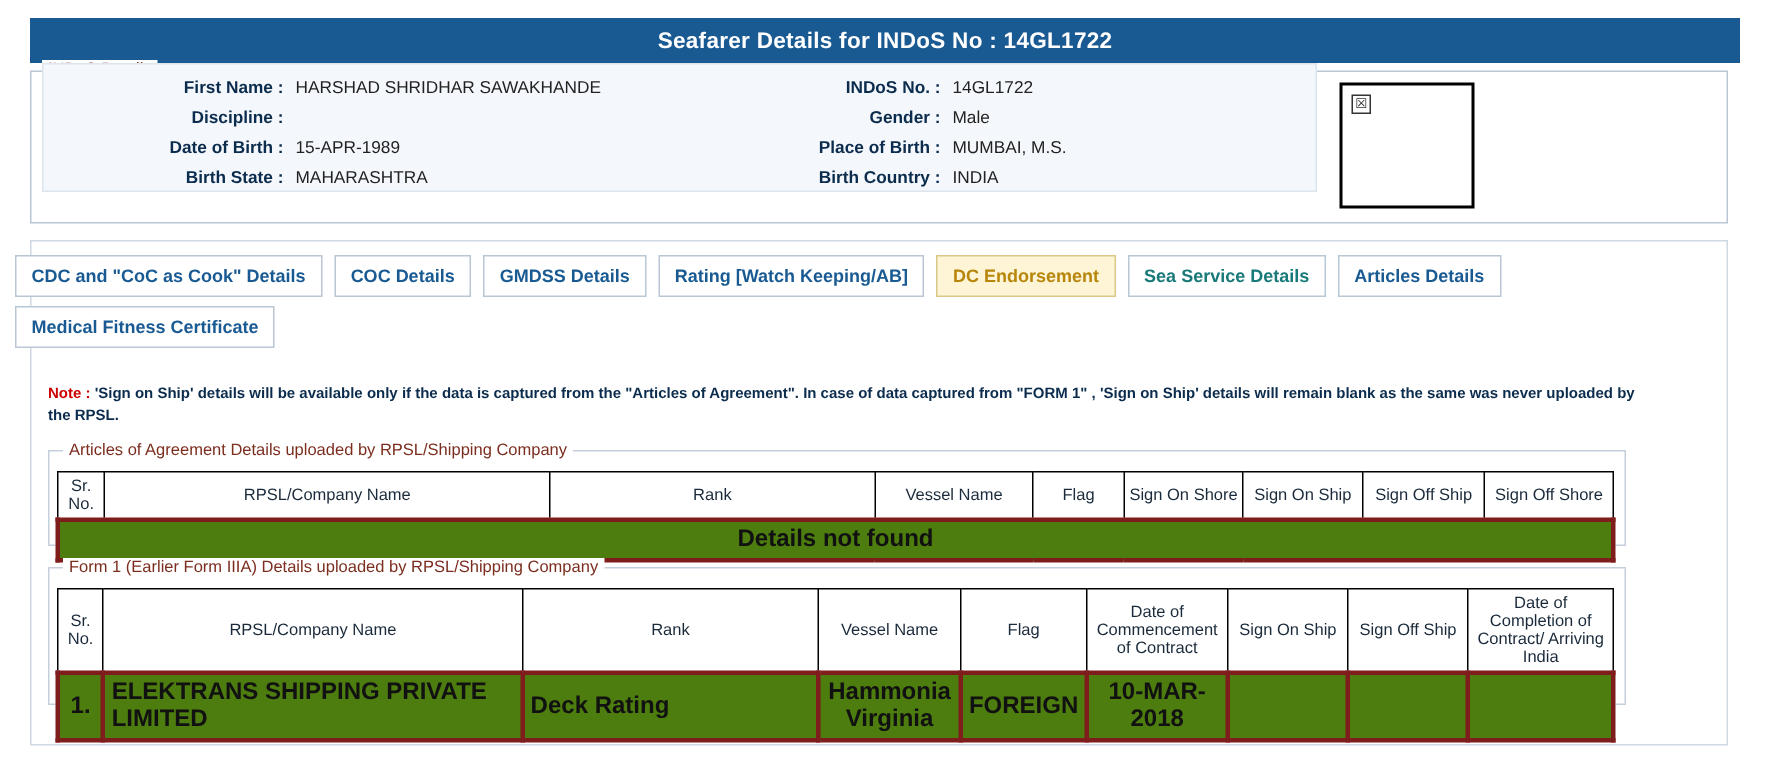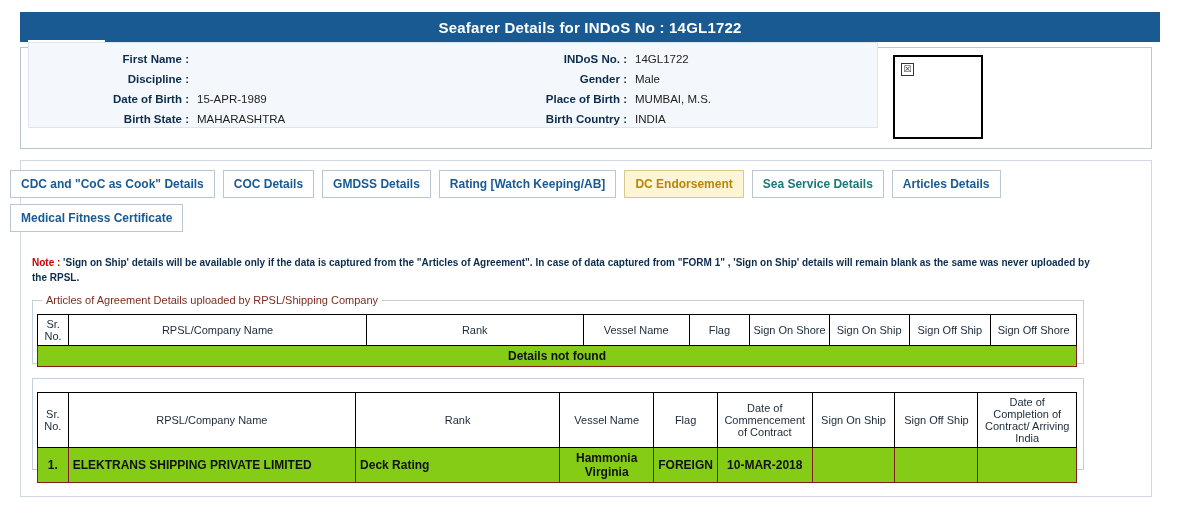--- a/index.html
+++ b/index.html
@@ -171,26 +171,26 @@
     border: 1px solid #000000;
     font-size: 11px;
     font-weight: normal;
     color: #1a2a3a;
     padding: 3px 2px;
     text-align: center;
     vertical-align: middle;
     background: #ffffff;
   }
   table.grid td {
-    border: 1px solid #7f1d1d;
-    font-size: 12px;
+    border: 3px solid #7f1d1d;
+    font-size: 16px;
     padding: 3px 4px;
     color: #111111;
     vertical-align: middle;
-    background: #84cc16;
+    background: #4d7c0f;
   }
   td.notfound {
     text-align: center;
     color: #cc0000;
     font-weight: bold;
     font-size: 11.5px;
     padding: 4px;
   }
   td.bold { font-weight: bold; }
   td.ctr { text-align: center; }
@@ -211,20 +211,21 @@
   <div class="title-bar">Seafarer Details for INDoS No : 14GL1722</div>
 
   <div class="indos-fieldset"></div>
   <div class="indos-legend">INDoS Details</div>
 
   <div class="indos-inner">
     <div style="display:flex; padding-top:6px;">
       <div class="col-a">
         <div class="row">
           <div class="lbl">First Name :</div>
+          <div class="val">HARSHAD SHRIDHAR SAWAKHANDE</div>
         </div>
         <div class="row">
           <div class="lbl">Discipline :</div>
         </div>
         <div class="row">
           <div class="lbl">Date of Birth :</div>
           <div class="val">15-APR-1989</div>
         </div>
         <div class="row">
           <div class="lbl">Birth State :</div>
@@ -292,20 +293,21 @@
         </thead>
       <tbody id="aoa-body">
           <tr>
             <td colspan="9" class="notfound">Details not found</td>
           </tr>
         </tbody>
     </table>
   </div>
 
   <div class="sec sec-f1"></div>
+  <div class="sec-legend legend-f1">Form 1 (Earlier Form IIIA) Details uploaded by RPSL/Shipping Company</div>
   <div class="f1-wrap">
     <table class="grid">
       <thead>
           <tr id="f1-head">
             <th style="width: 26px;">Sr.<br>No.</th>
             <th style="width: 290px;">RPSL/Company Name</th>
             <th style="width: 205px;">Rank</th>
             <th style="width: 90px;">Vessel Name</th>
             <th style="width: 55px;">Flag</th>
             <th style="width: 90px;">Date of<br>Commencement<br>of Contract</th>

